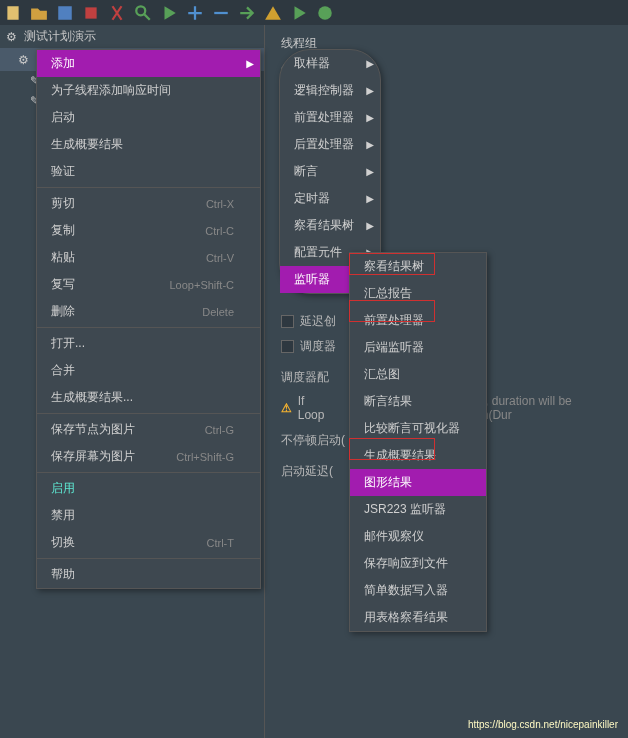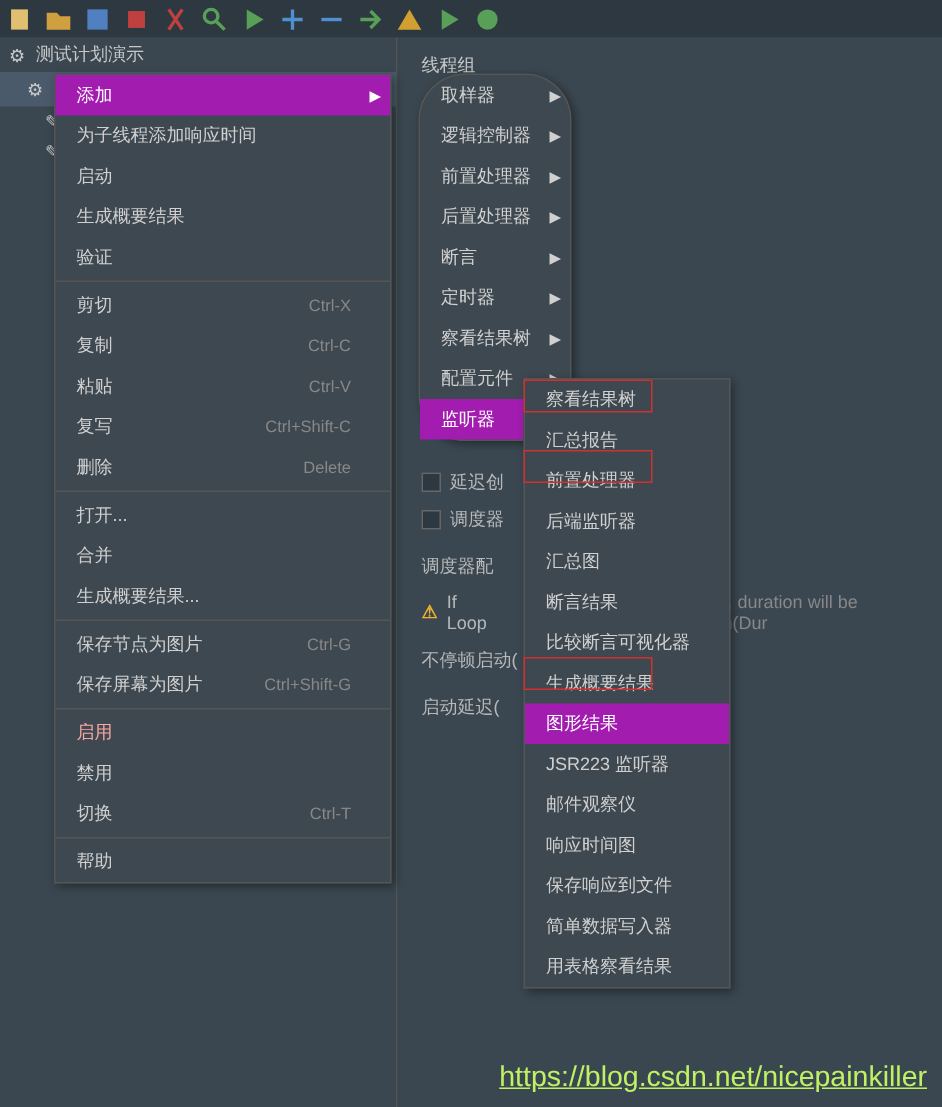--- a/index.html
+++ b/index.html
@@ -20,35 +20,35 @@
 .form-label { color: #b8b8b8; }
 .form-input { background: #2e3840; border: 1px solid #555; color: #c8c8c8; padding: 2px 6px; width: 50px; }
 .fieldset-label { color: #b8b8b8; margin: 14px 0 6px; }
 .checkbox { width: 13px; height: 13px; background: #2e3840; border: 1px solid #666; display: inline-block; }
 .info-icon { color: #f0b030; font-weight: bold; }
 
 
 .ctx-menu { position: absolute; background: #3e4850; border: 1px solid #555; box-shadow: 2px 2px 6px rgba(0,0,0,0.4); z-index: 100; min-width: 215px; }
 .ctx-item { padding: 5px 26px 5px 14px; color: #d0d0d0; display: flex; justify-content: space-between; align-items: center; cursor: default; white-space: nowrap; }
 .ctx-item.highlighted { background: #a21caf; color: #fff; }
-.ctx-item.disabled { color: #fca5a5; }
+.ctx-item.disabled { color: #5eead4; }
 .ctx-shortcut { color: #888; font-size: 11px; }
 .ctx-sep { height: 1px; background: #555; margin: 2px 0; }
 .ctx-arrow { position: absolute; right: 6px; color: #d0d0d0; font-size: 10px; }
 .ctx-item.highlighted .ctx-arrow { color: #fff; }
 
 .submenu1 { left: 279px; top: 49px; min-width: 90px; border-radius: 31px; }
 .submenu2 { left: 349px; top: 252px; min-width: 120px; }
 
 .red-box { position: absolute; border: 1px solid #d03030; pointer-events: none; z-index: 200; }
 .rb1 { left: 349px; top: 253px; width: 86px; height: 22px; }
 .rb2 { left: 349px; top: 300px; width: 86px; height: 22px; }
 .rb3 { left: 349px; top: 438px; width: 86px; height: 22px; }
 
-.watermark { position: absolute; bottom: 8px; right: 10px; color: #bef264; font-size: 19px; z-index: 300; text-decoration: underline; }
+.watermark { position: absolute; bottom: 8px; right: 10px; color: #fef9c3; font-size: 10px; z-index: 300; }
 </style>
 </head>
 <body>
 
 <div class="toolbar">
   <span class="toolbar-icon"><svg viewBox="0 0 16 16">
         <rect x="3" y="2" width="10" height="12" fill="#e0c070"></rect>
       </svg></span>
   <span class="toolbar-icon"><svg viewBox="0 0 16 16">
         <path d="M1 4h6l2 2h6v8H1z" fill="#d0a040"></path>
@@ -172,21 +172,21 @@
   <div class="ctx-item">
       <span>复制</span>
       <span class="ctx-shortcut">Ctrl-C</span>
     </div>
   <div class="ctx-item">
       <span>粘贴</span>
       <span class="ctx-shortcut">Ctrl-V</span>
     </div>
   <div class="ctx-item">
       <span>复写</span>
-      <span class="ctx-shortcut">Ctrl+Shift-C</span>
+      <span class="ctx-shortcut">Loop+Shift-C</span>
     </div>
   <div class="ctx-item">
       <span>删除</span>
       <span class="ctx-shortcut">Delete</span>
     </div>
   <div class="ctx-sep"></div>
   <div class="ctx-item">
       <span>打开...</span>
     </div>
   <div class="ctx-item">
@@ -286,23 +286,20 @@
       <span>生成概要结果</span>
     </div>
   <div class="ctx-item highlighted">
       <span>图形结果</span>
     </div>
   <div class="ctx-item">
       <span>JSR223 监听器</span>
     </div>
   <div class="ctx-item">
       <span>邮件观察仪</span>
-    </div>
-  <div class="ctx-item">
-      <span>响应时间图</span>
     </div>
   <div class="ctx-item">
       <span>保存响应到文件</span>
     </div>
   <div class="ctx-item">
       <span>简单数据写入器</span>
     </div>
   <div class="ctx-item">
       <span>用表格察看结果</span>
     </div>

